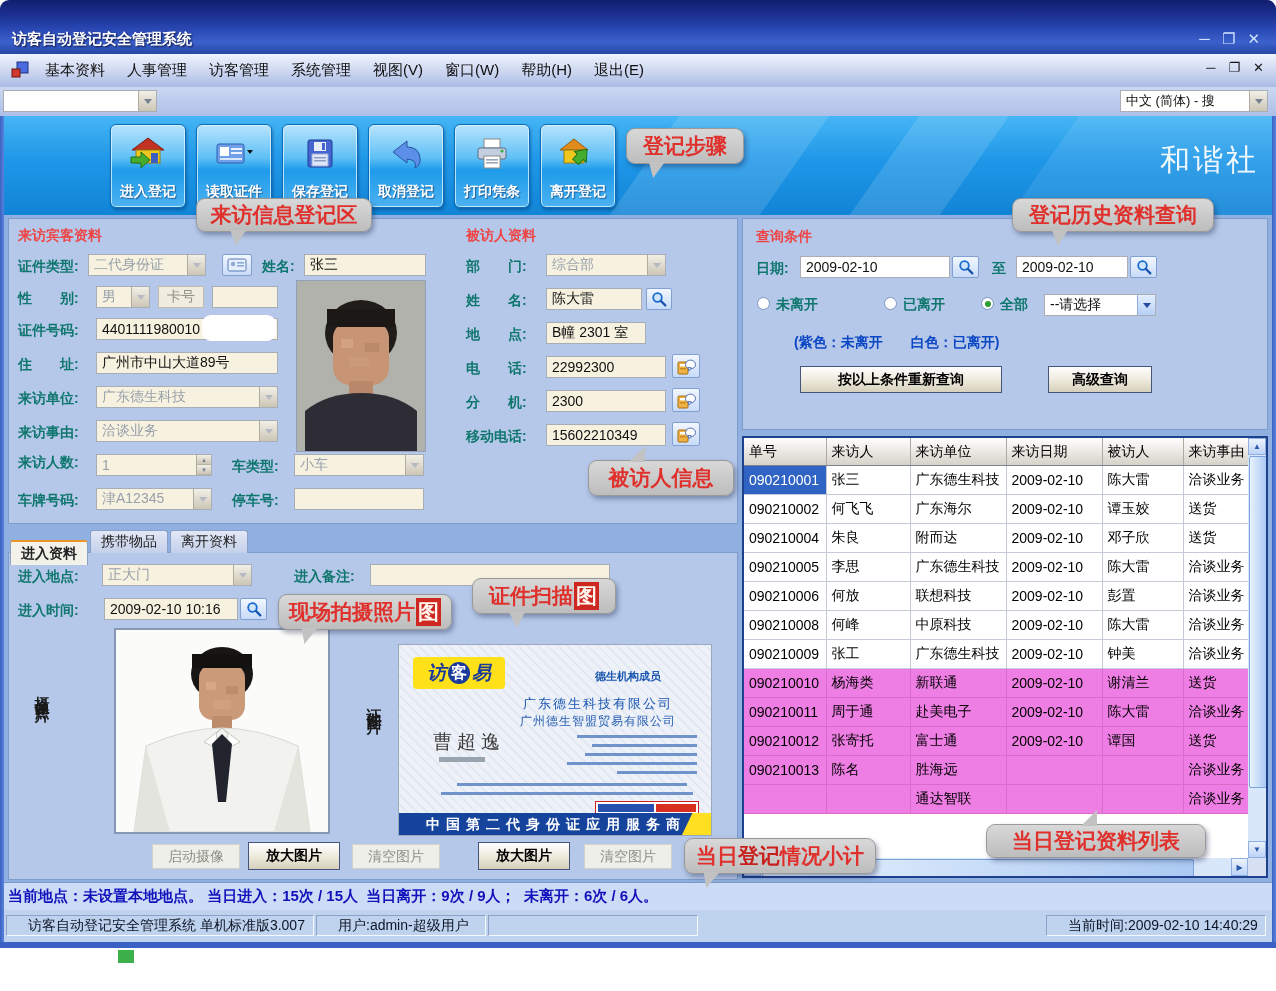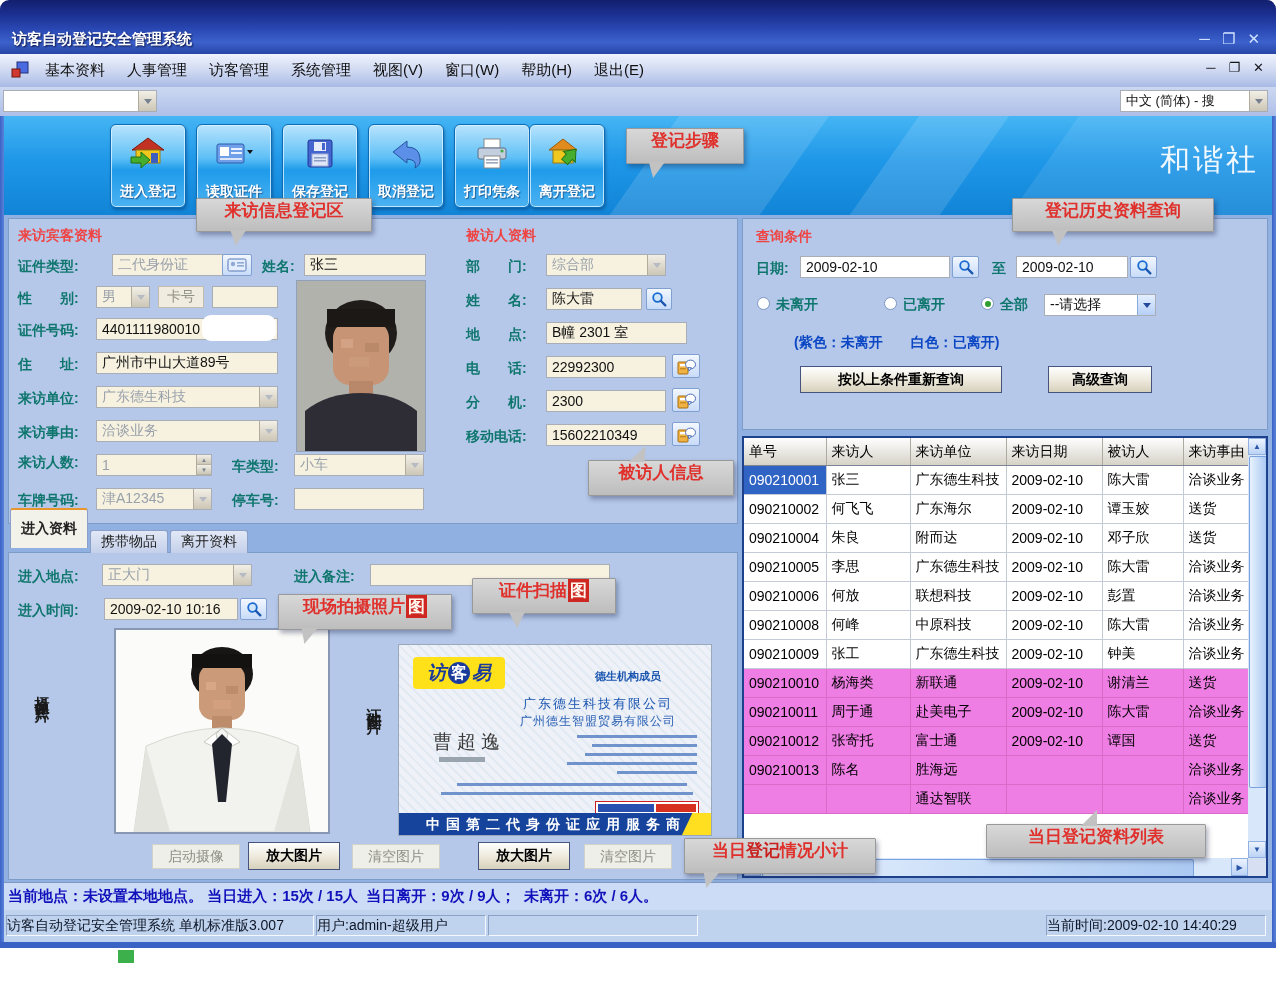--- a/index.html
+++ b/index.html
@@ -74,37 +74,37 @@
   .rec td{border-right:1px solid #c4cad6;border-bottom:1px solid #c4cad6;padding:0 5px;height:28px;
     overflow:hidden;white-space:nowrap;color:#000;background:#fff}
   .rec tr.purple td{background:#ee7de4;border-color:#d96cc8}
   .rec td.sel{background:#2f63c4;color:#fff}
   .sbbtn{position:absolute;box-sizing:border-box;background:linear-gradient(#ecf3fe,#bcd3f6);
     border:1px solid #8fb0e0;color:#2a56a8;font-size:8px;display:flex;align-items:center;justify-content:center}
   .sbtrack{position:absolute;background:#d9e7fb}
   .sbthumb{position:absolute;background:linear-gradient(90deg,#e8f2fe,#abc9f2);border:1px solid #7aa2dc;border-radius:2px}
   
   .callout{position:absolute;z-index:60;background:linear-gradient(#d8d8d8,#bdbdbd);border:1px solid #999;
-    border-radius:1px;color:#e0302c;font-weight:bold;font-size:17px;display:flex;align-items:flex-start;justify-content:center;
+    border-radius:9px;color:#e0302c;font-weight:bold;font-size:21px;display:flex;align-items:center;justify-content:center;
     box-shadow:2px 3px 5px rgba(15,20,60,.35);white-space:nowrap}
   .callout .mark{background:#ce2620;color:#fff6ee;padding:0 2px;margin-left:1px}
   .tail{position:absolute;width:0;height:0;border-style:solid}
   .t-down{border-width:16px 4px 0 12px;border-color:#c2c2c2 transparent transparent transparent}
   .t-up{border-width:0 4px 16px 12px;border-color:transparent transparent #c2c2c2 transparent}
   
   #cardscan{position:absolute;left:398px;top:644px;width:314px;height:192px;box-sizing:border-box;
     border:1px solid #9aa8bc;background:#eef2f8;overflow:hidden;
     background-image:repeating-linear-gradient(45deg,rgba(150,180,215,.14) 0 2px,transparent 2px 7px)}
   .cbar{position:absolute;background:#5b82c4;height:3px;opacity:.85}
   
   .sumstrip{position:absolute;left:4px;top:882px;width:1268px;height:28px;background:#cddcf6;border-top:1px solid #7f98c2;box-sizing:border-box}
   .sumtext{position:absolute;left:8px;top:887px;color:#1111bb;font-weight:bold;font-size:15px;white-space:pre}
   .statusbar{position:absolute;left:4px;top:910px;width:1268px;height:32px;background:#c0d3ee}
   .scell{position:absolute;top:915px;height:21px;box-sizing:border-box;border:1px solid;
-    border-color:#8ba2c6 #f6faff #f6faff #8ba2c6;display:flex;align-items:center;padding:0 0;
+    border-color:#8ba2c6 #f6faff #f6faff #8ba2c6;display:flex;align-items:center;padding:0 21px;
     font-size:14px;color:#0d1526;white-space:nowrap;overflow:hidden}
 </style>
 </head>
 <body>
 
 <div class="titlebar">
   <div class="title-text">访客自动登记安全管理系统</div>
   <div class="wg" style="right:16px">
     <span>─</span>
     <span>❐</span>
@@ -210,36 +210,36 @@
       <rect x="11" y="2" width="16" height="9" fill="#fff" stroke="#8a8a8a"></rect>
       <rect x="5" y="11" width="28" height="11" rx="2" fill="#c3cede" stroke="#5d6e86"></rect>
       <circle cx="29" cy="14" r="1.6" fill="#3fae44"></circle>
       <rect x="11" y="19" width="16" height="12" fill="#fff" stroke="#8a8a8a"></rect>
       <rect x="13" y="22" width="12" height="1.6" fill="#9aa6ba"></rect>
       <rect x="13" y="25" width="12" height="1.6" fill="#9aa6ba"></rect>
     </svg>
   </span>
   <span class="tlabel">打印凭条</span>
 </div>
-<div class="tbtn" style="left:529px">
+<div class="tbtn" style="left:540px">
   <span class="ticon">
     <svg width="38" height="36" viewBox="0 0 38 36">
       <polygon points="15,3 29,14 1,14" fill="#e08b1d" stroke="#9a5c0e"></polygon>
       <rect x="5" y="14" width="20" height="13" fill="#efc71f" stroke="#9a7b10"></rect>
       <path d="M18 28 L18 21 L14 21 L22 11 L30 21 L26 21 L26 28 Z" fill="#46ad2e" stroke="#1f7214" transform="rotate(42 22 20)"></path>
     </svg>
   </span>
   <span class="tlabel">离开登记</span>
 </div>
 
 <div class="panel" style="left:8px;top:218px;width:730px;height:306px"></div>
 <div class="gtitle" style="left:18px;top:227px">来访宾客资料</div>
 
 <div class="lbl" style="left:18px;top:258px">证件类型:</div>
-<div class="fld gray" style="left:112px;top:254px;width:134px">
+<div class="fld gray" style="left:88px;top:254px;width:118px">
   <span class="tx">二代身份证</span>
     <span class="ca">
       <i></i>
     </span>
 </div>
 <div class="iconbtn" style="left:222px;top:254px;width:30px;height:22px">
   <svg width="20" height="14" viewBox="0 0 20 14">
     <rect x="1" y="1" width="18" height="12" rx="1.5" fill="#e4eefc" stroke="#5878b8"></rect>
     <circle cx="6" cy="6" r="2.2" fill="#8faad4"></circle>
     <rect x="10" y="4" width="7" height="1.6" fill="#8faad4"></rect>
@@ -347,21 +347,21 @@
     <span class="tx">陈大雷</span>
   </div>
 <div class="iconbtn" style="left:646px;top:288px;width:26px;height:22px">
   <svg width="16" height="16" viewBox="0 0 16 16">
     <circle cx="6.5" cy="6.5" r="4.3" fill="#cfe6fa" stroke="#1a6ad0" stroke-width="1.8"></circle>
     <line x1="10" y1="10" x2="14.3" y2="14.3" stroke="#1a55b0" stroke-width="2.4" stroke-linecap="round"></line>
   </svg>
 </div>
 
 <div class="lbl" style="left:466px;top:326px">地　　点:</div>
-<div class="fld" style="left:546px;top:322px;width:141px">
+<div class="fld" style="left:546px;top:322px;width:100px">
     <span class="tx">B幢 2301 室</span>
   </div>
 
 <div class="lbl" style="left:466px;top:360px">电　　话:</div>
 <div class="fld" style="left:546px;top:356px;width:120px">
     <span class="tx">22992300</span>
   </div>
 <div class="iconbtn" style="left:672px;top:354px;width:28px;height:24px">
   <svg width="19" height="17" viewBox="0 0 19 17">
     <rect x="1" y="4" width="10" height="12" rx="1" fill="#f0b244" stroke="#a86f12"></rect>
@@ -567,21 +567,21 @@
   <div class="sbthumb" style="left:505px;top:18px;width:16px;height:330px"></div>
   <div class="sbbtn" style="left:504px;top:403px;width:18px;height:17px">▼</div>
 
   <div class="sbtrack" style="left:0;top:420px;width:504px;height:18px"></div>
   <div class="sbbtn" style="left:0;top:420px;width:17px;height:18px">◀</div>
   <div class="sbthumb" style="left:18px;top:421px;width:430px;height:16px"></div>
   <div class="sbbtn" style="left:487px;top:420px;width:17px;height:18px">▶</div>
   <div class="abs" style="left:504px;top:420px;width:18px;height:18px;background:#d6e0f2"></div>
 </div>
 
-<div class="tab active" style="left:10px;top:508px;width:78px;height:40px">进入资料</div>
+<div class="tab active" style="left:10px;top:540px;width:78px;height:25px">进入资料</div>
 <div class="tab" style="left:90px;top:530px;width:78px">携带物品</div>
 <div class="tab" style="left:170px;top:530px;width:78px">离开资料</div>
 <div class="panel" style="left:8px;top:552px;width:730px;height:328px"></div>
 
 <div class="lbl" style="left:18px;top:568px">进入地点:</div>
 <div class="fld gray" style="left:102px;top:564px;width:150px">
   <span class="tx">正大门</span>
     <span class="ca">
       <i></i>
     </span>

